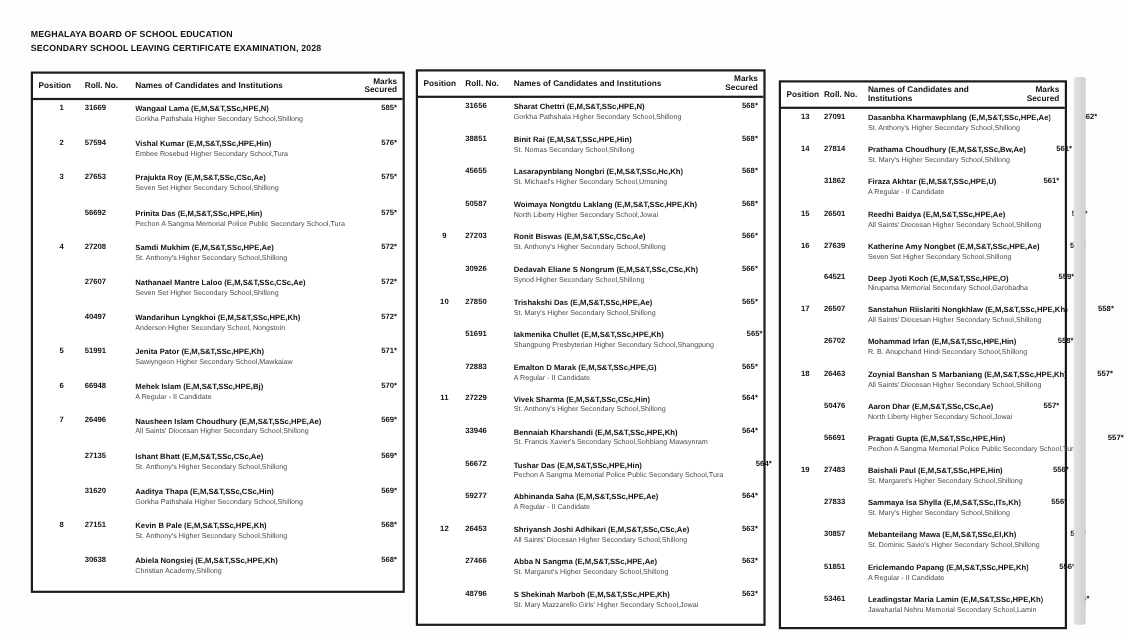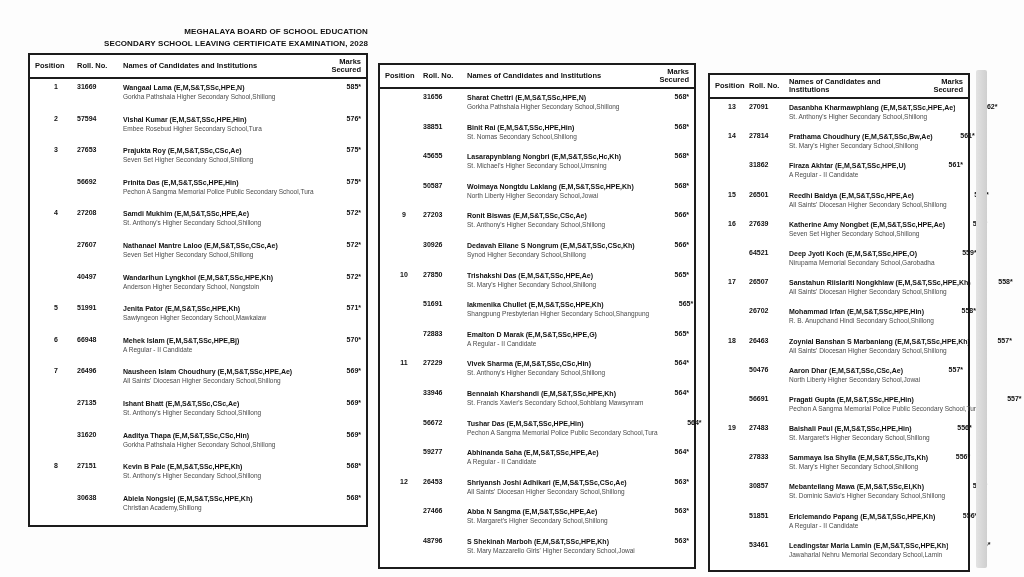--- a/index.html
+++ b/index.html
@@ -9,21 +9,21 @@
     background:#fdfdfd;
     font-family:"Liberation Sans", sans-serif;
     color:#111;
     overflow:hidden;
   }
   .col { position:absolute; }
   .col-left  { left:28px;  top:26px; width:340px; }
   .col-mid   { left:378px; top:63px; width:318px; }
   .col-right { left:708px; top:73px; width:262px; }
 
-  .title-block { text-align:right; margin-bottom:3px; }
+  .title-block { text-align:left; margin-bottom:15px; }
   .title-line { font-weight:bold; font-size:8px; line-height:12px; letter-spacing:.1px; }
 
   .tbl { border:2px solid #1c1c1c; background:#fff; }
   .hdr {
     display:grid;
     padding:2px 5px 2px 5px;
     border-bottom:2px solid #1c1c1c;
     align-items:center;
     min-height:24px;
   }

